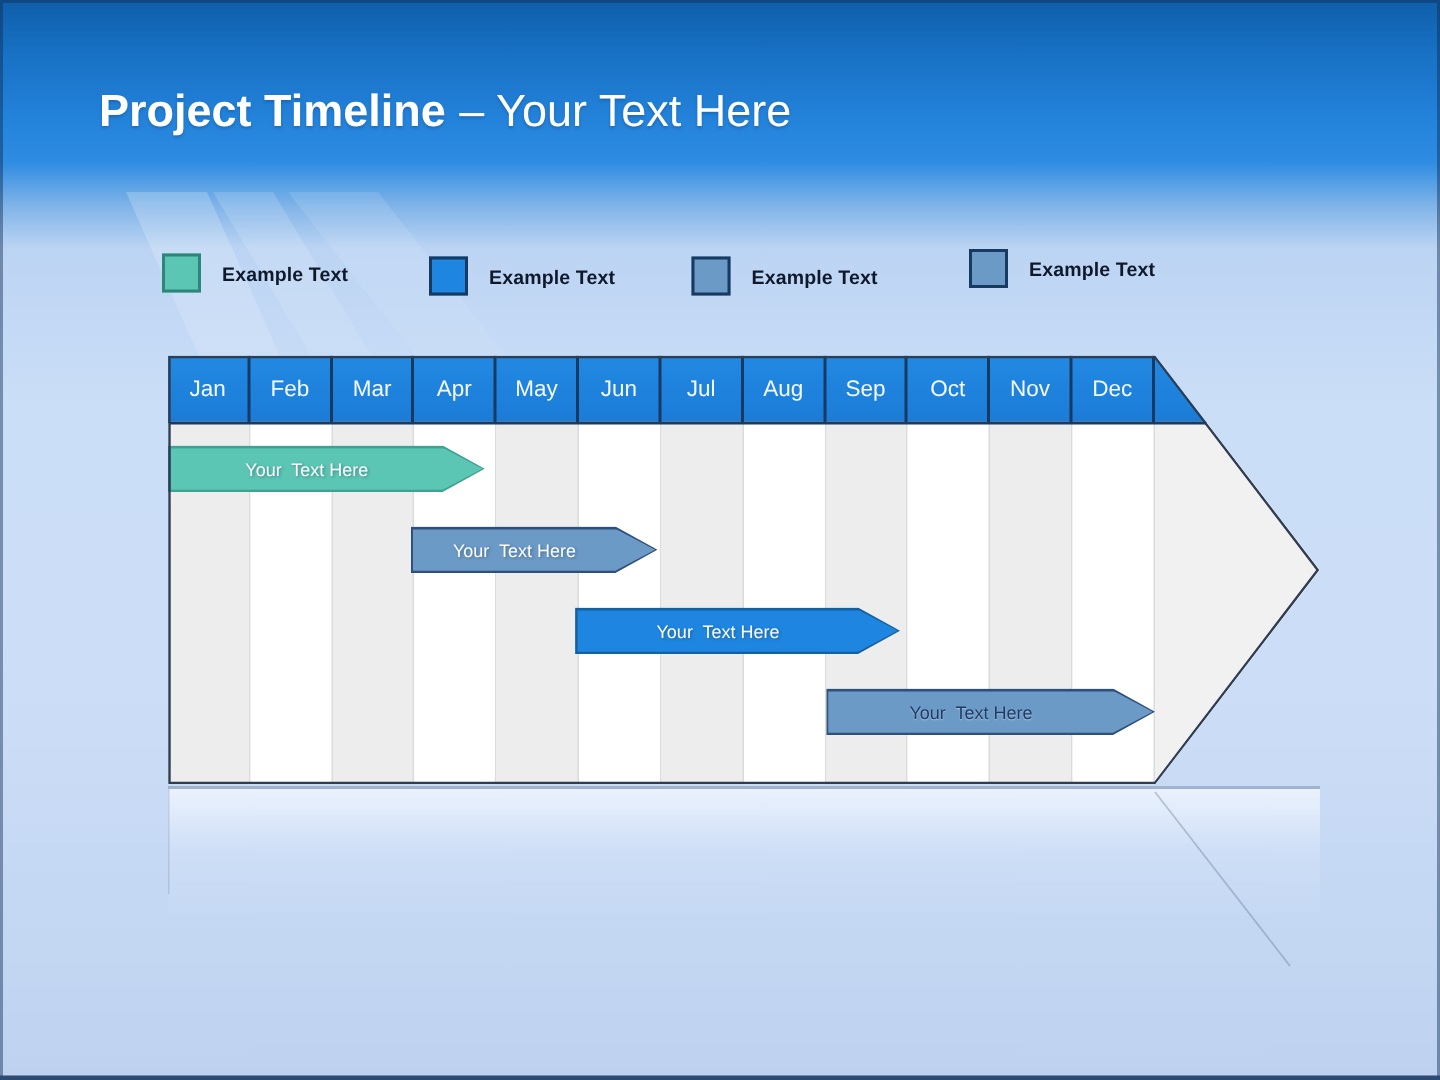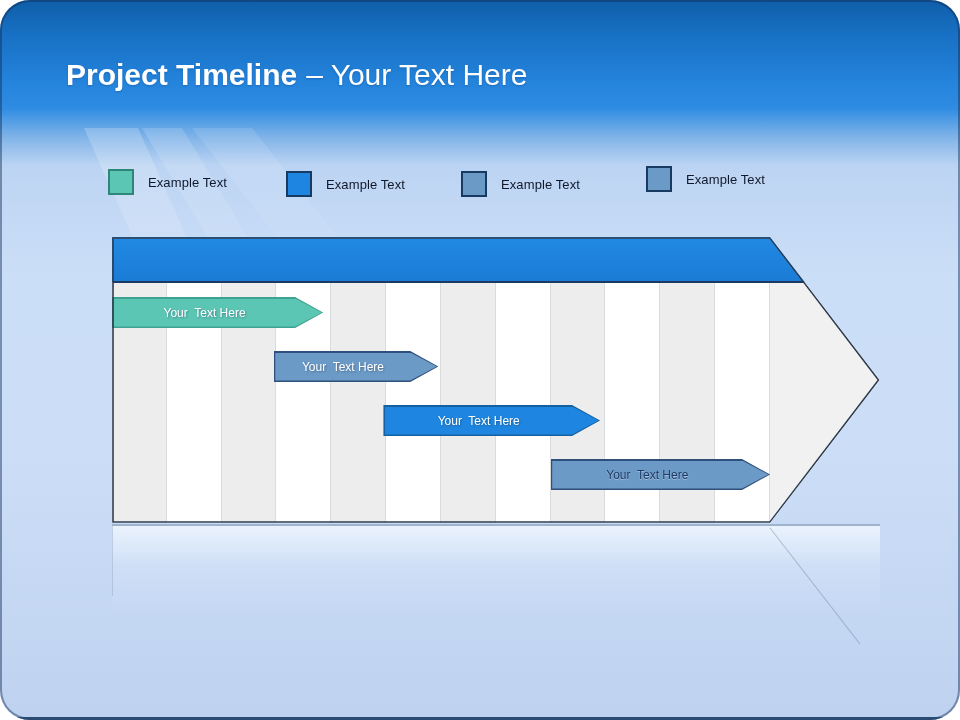--- a/index.html
+++ b/index.html
@@ -1,38 +1,38 @@
 <!DOCTYPE html>
 <html><head>
 <meta charset="utf-8">
 <style>
   html,body{margin:0;padding:0;}
   body{font-family:"Liberation Sans",sans-serif;}
   .slide{position:relative;width:960px;height:720px;overflow:hidden;
     background:linear-gradient(180deg,#0F5EA9 0%,#1871C4 5%,#2382DA 11%,#2E8CE2 15%,#7FB3E8 19%,#BCD4F3 23%,#CBDEF7 38%,#CCDEF7 62%,#C3D6F2 88%,#BED1EF 100%);
-    box-shadow:inset 0 0 0 2px rgba(16,45,84,.45);border-radius:30px;}
+    box-shadow:inset 0 0 0 2px rgba(16,45,84,.45);}
   
   .ray{position:absolute;top:128px;transform-origin:0 0;
     background:linear-gradient(180deg,rgba(255,255,255,.38),rgba(255,255,255,0) 85%);}
   .ray1{left:84px;width:54px;height:410px;transform:skewX(24deg);opacity:.55;}
   .ray2{left:142px;width:40px;height:330px;transform:skewX(31deg);opacity:.4;}
   .ray3{left:192px;width:60px;height:255px;transform:skewX(38deg);opacity:.3;}
   
   .title{position:absolute;left:66px;top:58px;margin:0;font-size:30px;color:#fff;
     text-shadow:0 1px 2px rgba(0,40,90,.25);white-space:nowrap;}
   .title .bold{font-weight:700;}
   .title .light{font-weight:400;margin-left:9px;}
   
   .legend-item{position:absolute;display:flex;align-items:center;gap:14px;}
   .legend-item:nth-child(1){left:108px;top:169px;}
   .legend-item:nth-child(2){left:286px;top:171px;}
   .legend-item:nth-child(3){left:461px;top:171px;}
   .legend-item:nth-child(4){left:646px;top:166px;}
   .swatch{width:22px;height:22px;border:2px solid;}
-  .legend-label{font-size:13px;font-weight:400;color:#10192B;letter-spacing:.1px;}
+  .legend-label{font-size:13px;font-weight:700;color:#10192B;letter-spacing:.1px;}
   
   .timeline{position:absolute;left:112px;top:237px;width:768px;height:286px;
     background:#F1F1F1;
     clip-path:polygon(0 0,658px 0,100% 50%,658px 100%,0 100%);}
   .cols{position:absolute;left:0;top:45px;width:658px;height:241px;display:flex;}
   .col{flex:1;border-right:1px solid #D9DCDF;box-sizing:border-box;}
   .mheader{position:absolute;left:0;top:0;width:768px;height:45px;
     background:linear-gradient(180deg,#2289E3,#1B7CD6);box-sizing:border-box;
     border-bottom:1px solid #1B3A62;}
   .mcells{position:absolute;left:0;top:0;width:658px;height:45px;display:flex;}
@@ -91,20 +91,34 @@
         <div class="col" style="background: rgb(237, 237, 237);"></div>
         <div class="col" style="background: rgb(255, 255, 255);"></div>
         <div class="col" style="background: rgb(237, 237, 237);"></div>
         <div class="col" style="background: rgb(255, 255, 255);"></div>
         <div class="col" style="background: rgb(237, 237, 237);"></div>
         <div class="col" style="background: rgb(255, 255, 255);"></div>
         <div class="col" style="background: rgb(237, 237, 237);"></div>
         <div class="col" style="background: rgb(255, 255, 255);"></div>
       </div>
     <div class="mheader"></div>
+    <div class="mcells" id="mcells">
+        <div class="month-cell">Jan</div>
+        <div class="month-cell">Feb</div>
+        <div class="month-cell">Mar</div>
+        <div class="month-cell">Apr</div>
+        <div class="month-cell">May</div>
+        <div class="month-cell">Jun</div>
+        <div class="month-cell">Jul</div>
+        <div class="month-cell">Aug</div>
+        <div class="month-cell">Sep</div>
+        <div class="month-cell">Oct</div>
+        <div class="month-cell">Nov</div>
+        <div class="month-cell">Dec</div>
+      </div>
     <div id="bars">
         <div class="bar" style="left: 0px; width: 211.108px; top: 60px; height: 31px; background: rgb(63, 161, 145);">
           <div class="bar-fill" style="background: rgb(92, 198, 181);">
             <span class="bar-label lite" style="color: rgb(255, 255, 255);">Your  Text Here</span>
           </div>
         </div>
         <div class="bar" style="left: 161.758px; width: 164.5px; top: 114px; height: 31px; background: rgb(47, 79, 124);">
           <div class="bar-fill" style="background: rgb(108, 154, 198);">
             <span class="bar-label lite" style="color: rgb(255, 255, 255);">Your  Text Here</span>
           </div>

